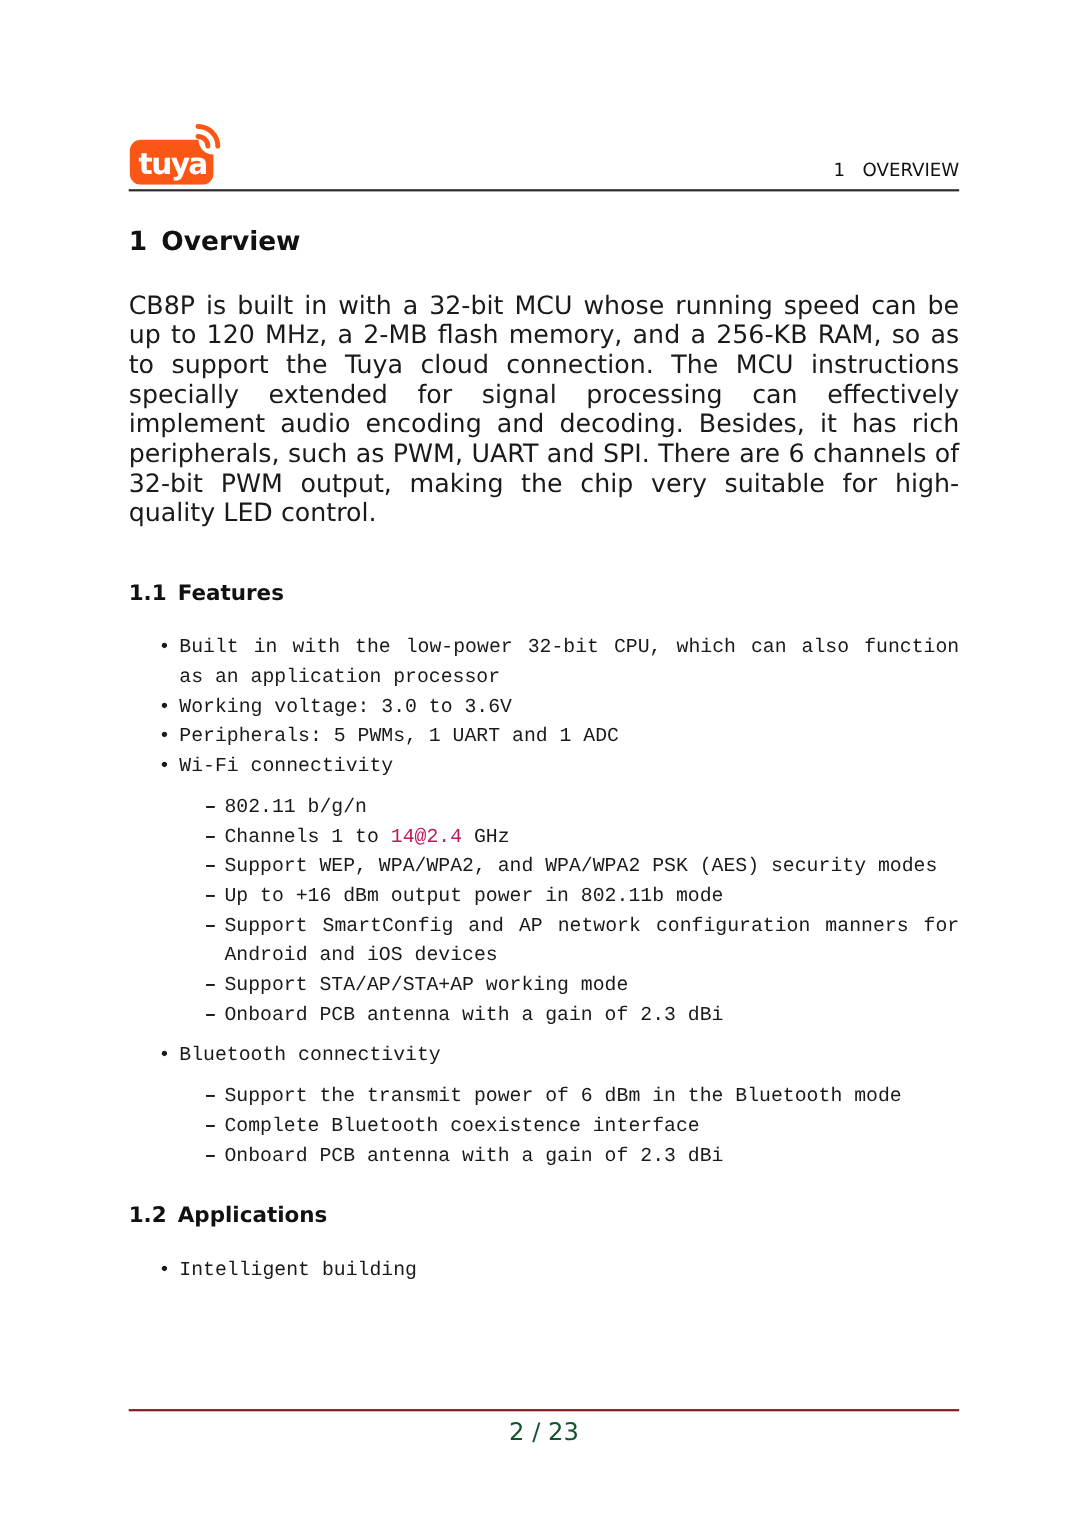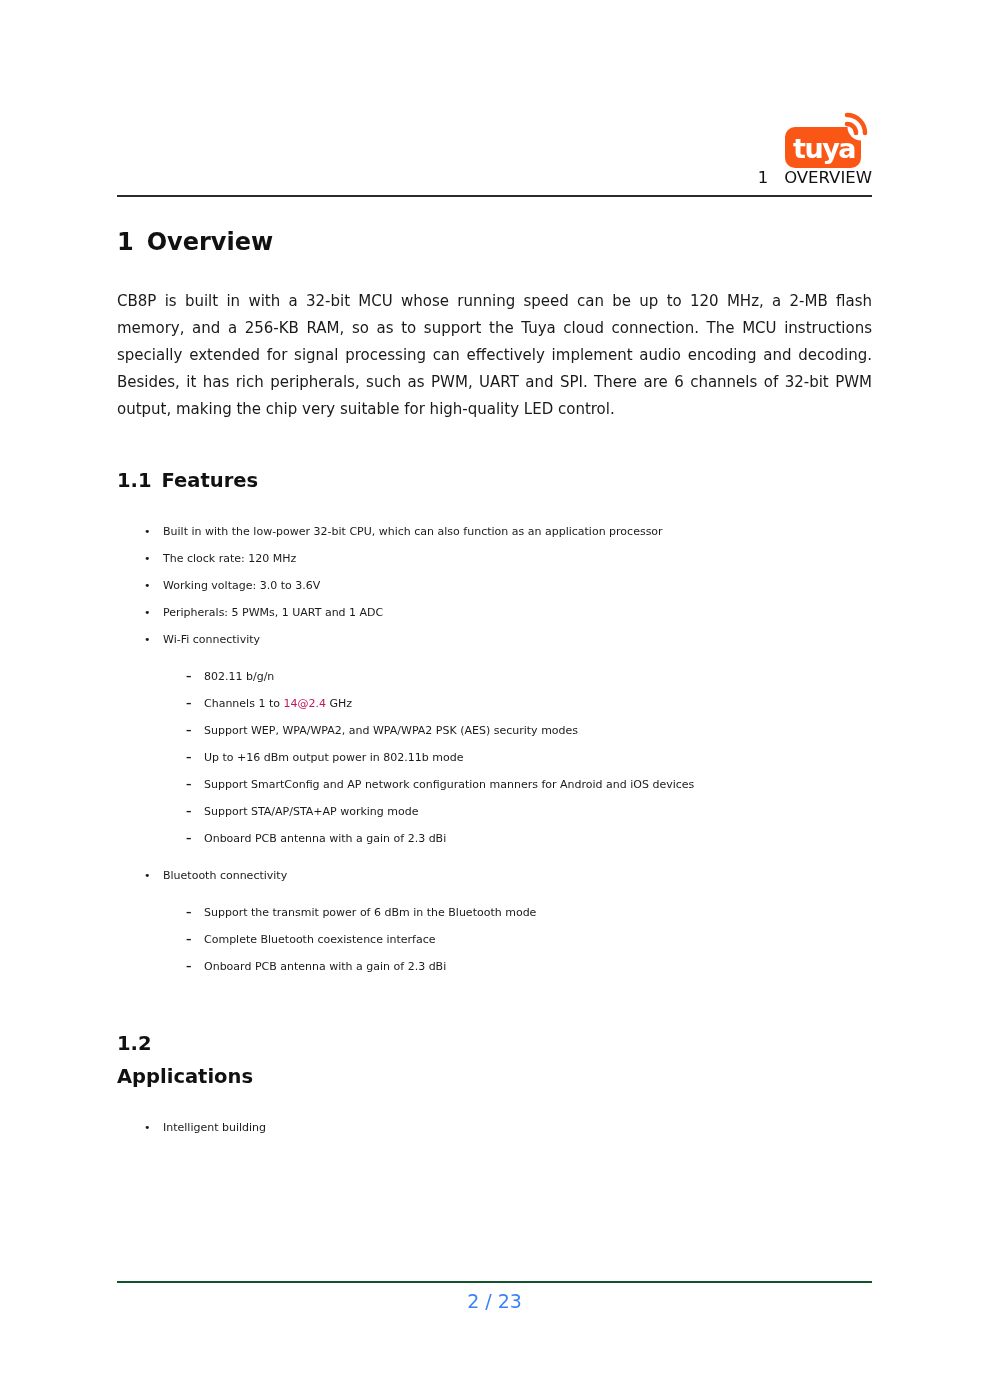--- a/index.html
+++ b/index.html
@@ -18,21 +18,20 @@
   }
 
   
   .pagehead {
     display: flex;
     justify-content: space-between;
     align-items: flex-end;
     margin-top: 111px;
     padding-bottom: 4px;
     border-bottom: 2px solid #2b2b2b;
-    flex-direction: column;
   }
   .pagehead-right {
     display: flex;
     gap: 16px;
     font-size: 16.5px;
     color: #111;
     padding-bottom: 4px;
   }
 
   
@@ -46,37 +45,38 @@
   }
   h2 {
     font-size: 19.5px;
     font-weight: bold;
     color: #111;
     display: flex;
     gap: 10px;
     margin: 0;
   }
   h2.h-features    { margin-top: 46px; align-items: center; }
-  h2.h-applications{ margin-top: 52px; flex-direction: column; }
+  h2.h-applications{ margin-top: 28px; }
 
   
   .intro {
     margin: 32px 0 0;
-    font-size: 15px;
+    font-size: 23px;
     line-height: 27px;
     text-align: justify;
   }
 
   ul { list-style: none; margin: 0; padding: 0; }
 
   ul.top {
     margin-top: 26px;
     padding-left: 46px;
-    font-size: 11px;
+    font-size: 18px;
     line-height: 27px;
+    font-family: Liberation Mono, monospace;
   }
   ul.top > li { position: relative; text-align: justify; }
   ul.top > li::before {
     content: "\2022";
     position: absolute;
     left: -19px;
   }
 
   ul.sub {
     padding-left: 41px;
@@ -91,25 +91,25 @@
   }
   ul.sub > li.group-gap { }
 
   .link { color: #be185d; cursor: pointer; }
 
   
   .pagefoot {
     position: absolute;
     left: 117px; top: 1281px;
     width: 755px;
-    border-top: 2px solid #14532d;
+    border-top: 2px solid #7f1d1d;
     text-align: center;
     padding-top: 7px;
-    font-size: 19px;
-    color: #3b82f6;
+    font-size: 22px;
+    color: #14532d;
   }
 
   .logo-svg { display: block; }
 </style>
 </head>
 <body>
 
 <div class="content">
 
   <div class="pagehead">
@@ -138,23 +138,20 @@
   <h2 class="h-features">
     <span>1.1</span>
     <span>Features</span>
   </h2>
 
   <ul class="top">
     <li>
       <span>Built in with the low-power 32-bit CPU, which can also function as an application processor</span>
     </li>
     <li>
-      <span>The clock rate: 120 MHz</span>
-    </li>
-    <li>
       <span>Working voltage: 3.0 to 3.6V</span>
     </li>
     <li>
       <span>Peripherals: 5 PWMs, 1 UART and 1 ADC</span>
     </li>
     <li>
       <span>Wi-Fi connectivity</span>
       <ul class="sub">
         <li>
           <span>802.11 b/g/n</span>

